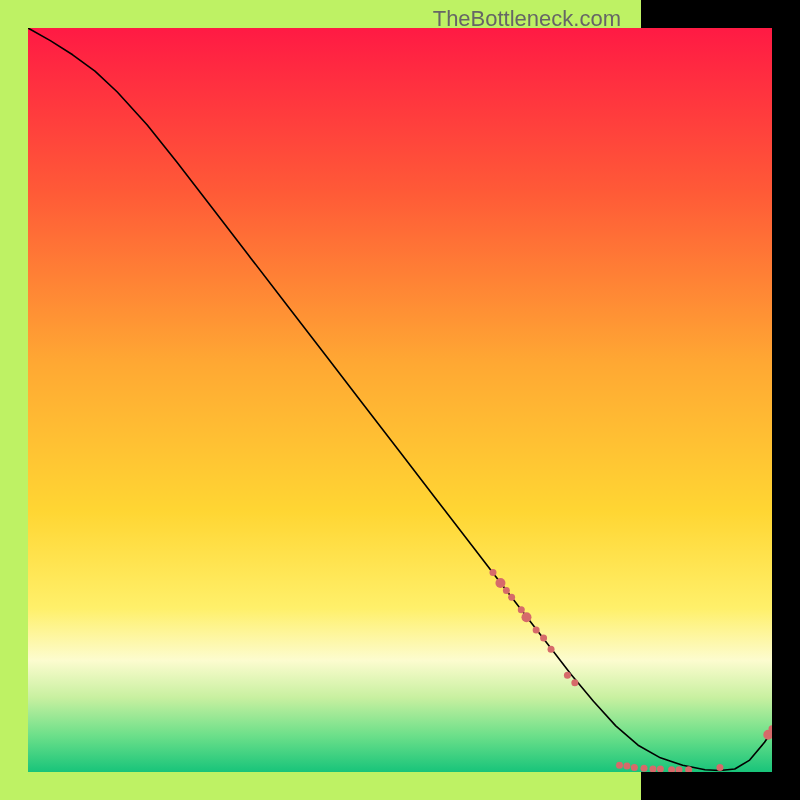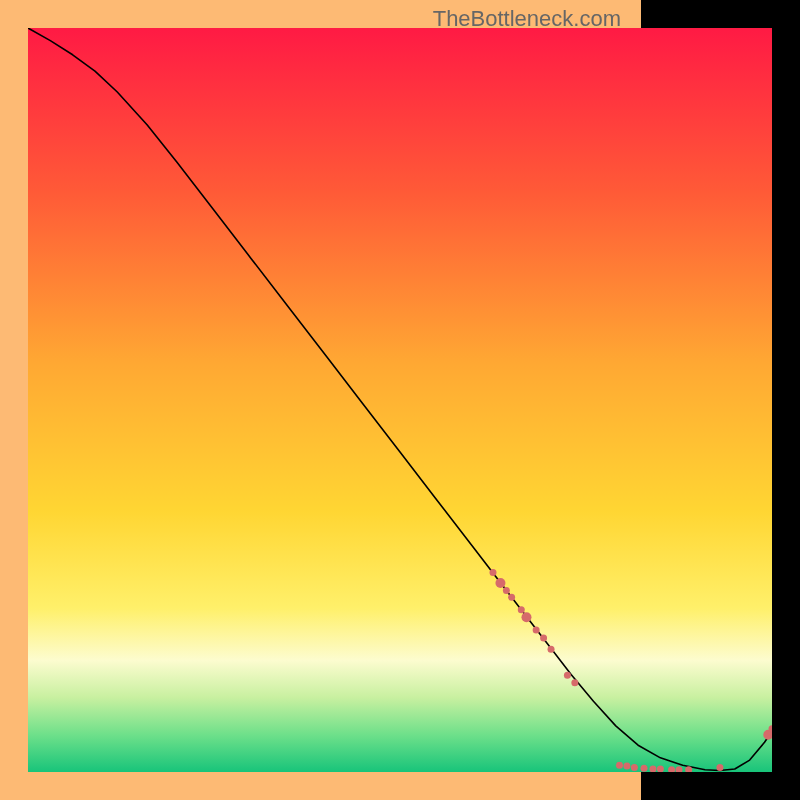--- a/index.html
+++ b/index.html
@@ -8,21 +8,21 @@
     background: #000;
     width: 800px;
     height: 800px;
     position: relative;
     font-family: Arial, sans-serif;
   }
   .container {
     width: 641px;
     height: 800px;
     position: relative;
-    background: #fdba74;
+    background: #bef264;
   }
   .watermark {
     position: absolute;
     top: 6px;
     right: 20px;
     color: #666;
     font-size: 22px;
     font-weight: 500;
     z-index: 10;
   }

